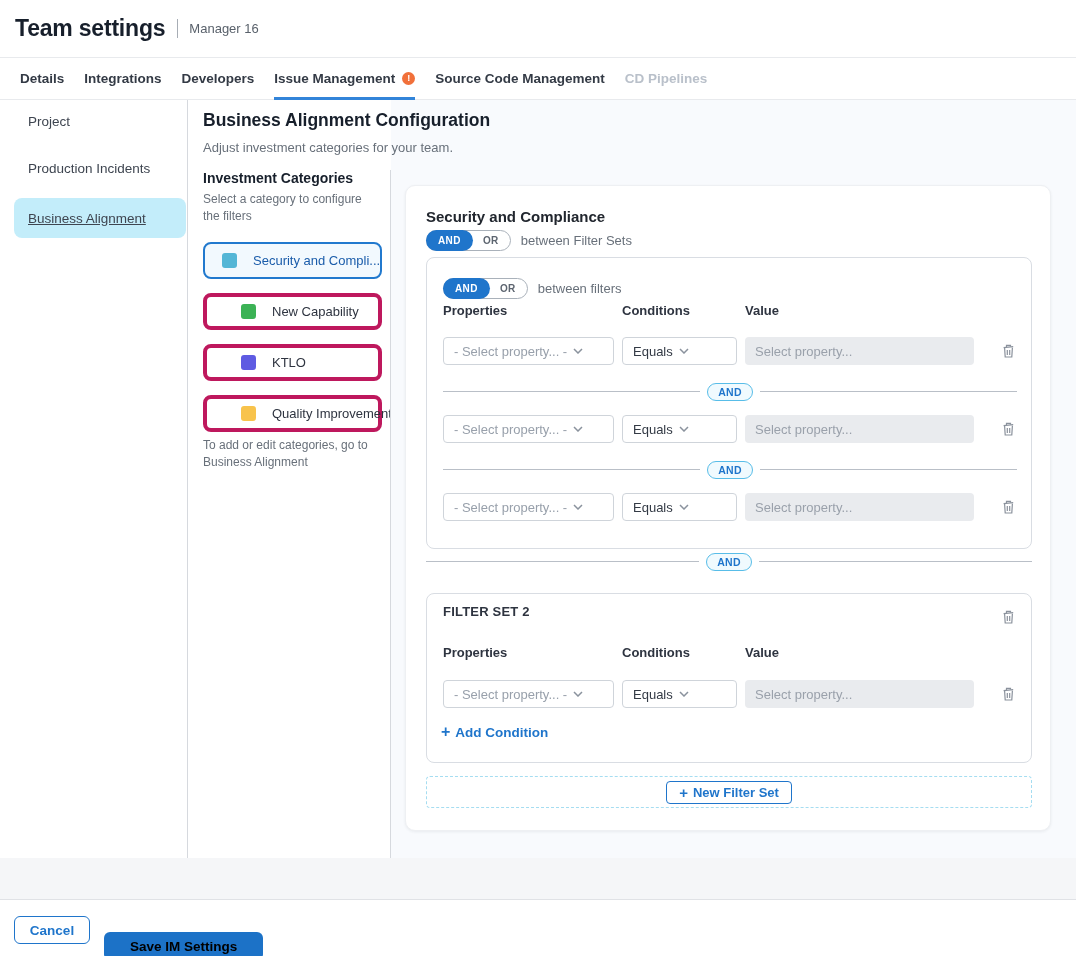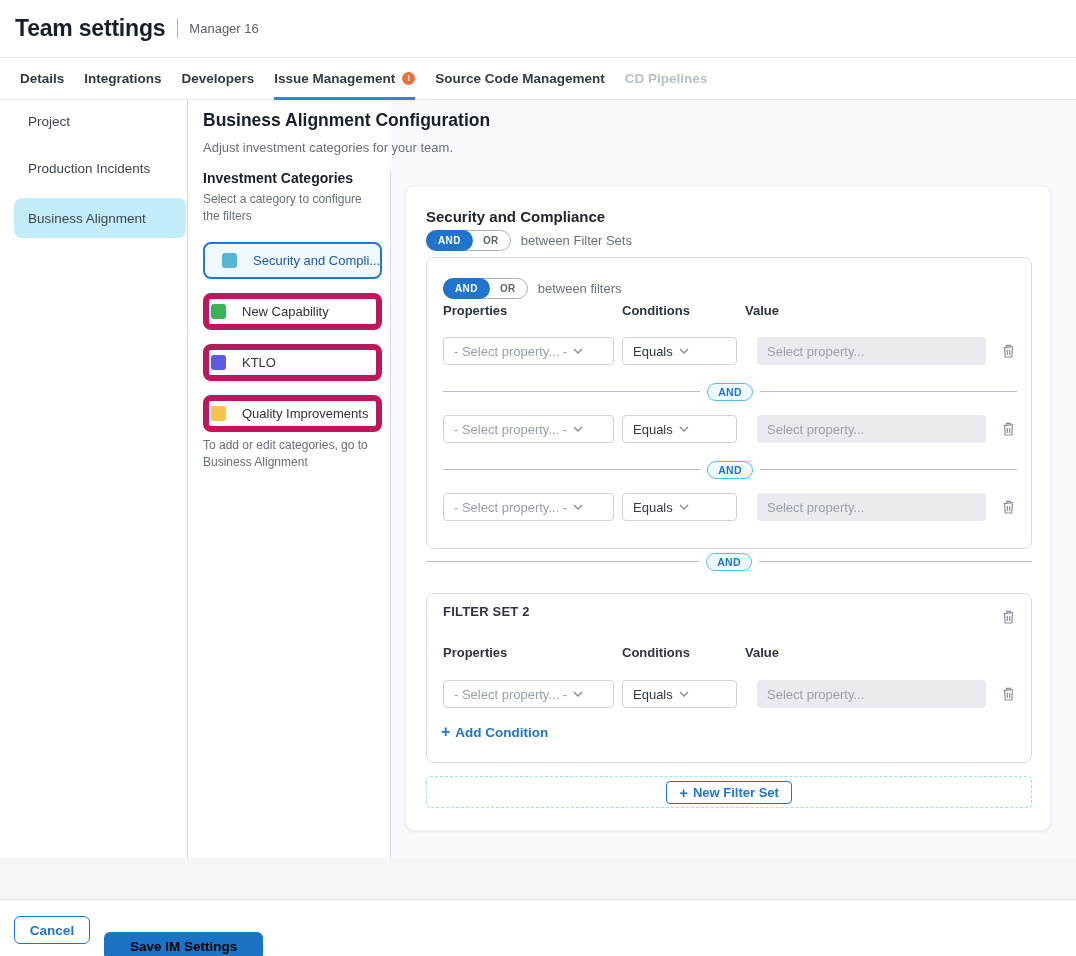--- a/index.html
+++ b/index.html
@@ -34,22 +34,22 @@
   .side-item.active { height:40px; background:#c3edfa; }
 
   .confighead { position:absolute; left:188px; top:0; right:0; z-index:2; }
   .confighead h2 { position:absolute; left:15px; top:10px; font-size:17.5px; font-weight:700; color:#171f2b; white-space:nowrap; }
   .confighead .sub { position:absolute; left:15px; top:40px; font-size:13px; color:#68707a; white-space:nowrap; }
 
   .midcol { position:absolute; left:188px; top:0; width:202px; height:758px; background:#fff; }
   .cat-title { position:absolute; left:15px; top:70px; font-size:14px; font-weight:700; color:#171f2b; }
   .cat-hint  { position:absolute; left:15px; top:91px; width:162px; font-size:12px; color:#68707a; line-height:1.45; }
   .cat-list  { position:absolute; left:15px; top:142px; width:179px; }
-  .cat-btn { height:37px; margin-bottom:14px; border:6px solid #be185d; border-radius:8px; background:#fff;
-             display:flex; align-items:center; padding-left:2px; cursor:pointer; width:100%; }
+  .cat-btn { height:37px; margin-bottom:14px; border:4px solid #be185d; border-radius:8px; background:#fff;
+             display:flex; align-items:center; padding-left:34px; cursor:pointer; width:100%; }
   .cat-btn .swatch { width:15px; height:15px; border-radius:3px; margin-right:16px; flex:none; }
   .cat-btn .lbl { font-size:13px; color:#2e3440; white-space:nowrap; }
   .cat-btn.active { border:2px solid #2179ce; background:#f2f9fe; padding-left:17px; }
   .cat-btn.active .lbl { color:#1a5caa; }
   .cat-note { position:absolute; left:15px; top:337px; width:176px; font-size:12px; color:#68707a; line-height:1.4; }
 
   .vdivider { position:absolute; left:390px; top:70px; width:1px; height:688px; background:#d6d9de; }
 
   .rightarea { position:absolute; left:391px; top:0; width:685px; height:758px; background:#f8fafd; }
 
@@ -72,21 +72,21 @@
   .fcard2 { top:407px; height:170px;padding-left:8px; }
   .toggle-row2 { position:absolute; left:16px; top:20px; display:flex; align-items:center; gap:10px; }
   .colhead { position:absolute; font-size:13px; font-weight:700; color:#2e3440; }
   .frow { position:absolute; left:0; width:100%; height:28px; }
   .sel { position:absolute; height:28px; border:1px solid #cfd4da; border-radius:4px; background:#fff;
          display:flex; align-items:center; justify-content:flex-start; padding:0 10px; font-size:13px;
          cursor:pointer; color:#333a45; }
   .sel .ph { color:#98a0ab; }
   .sel-prop { left:16px; width:171px; }
   .sel-cond { left:195px; width:115px; }
-  .val-input { position:absolute; left:330px; width:229px; height:28px; background:#e9ebee; border:none;
+  .val-input { position:absolute; left:318px; width:229px; height:28px; background:#e9ebee; border:none;
                border-radius:4px; padding:0 10px; font-size:13px; font-family:"Liberation Sans",sans-serif; color:#555; }
   .val-input::placeholder { color:#9aa1ab; opacity:1; }
   .trash-btn { position:absolute; right:14px; width:18px; height:18px; background:none; border:none;
                cursor:pointer; padding:0; display:flex; align-items:center; justify-content:center; }
   .row-trash { top:5px; }
 
   
   .connector { position:absolute; left:0; width:100%; height:19px; display:flex; align-items:center; }
   .connector .line { flex:1; height:1px; background:#b9bfc7; }
   .connector .pill { border:1.5px solid #58bde8; background:#f0fafe; color:#1f75cb; border-radius:999px;
@@ -154,21 +154,21 @@
 
 <div class="bodyarea">
 
   <div class="sidebar">
     <div class="side-item" style="top:5px;">
       <span>Project</span>
     </div>
     <div class="side-item" style="top:52px;">
       <span>Production Incidents</span>
     </div>
-    <div class="side-item active" style="top:98px;">
+    <div class="side-item active" style="top:98px;text-decoration:underline;">
       <span>Business Alignment</span>
     </div>
   </div>
 
   <div class="confighead">
     <h2>Business Alignment Configuration</h2>
     <div class="sub">Adjust investment categories for your team.</div>
   </div>
 
   <div class="midcol">

